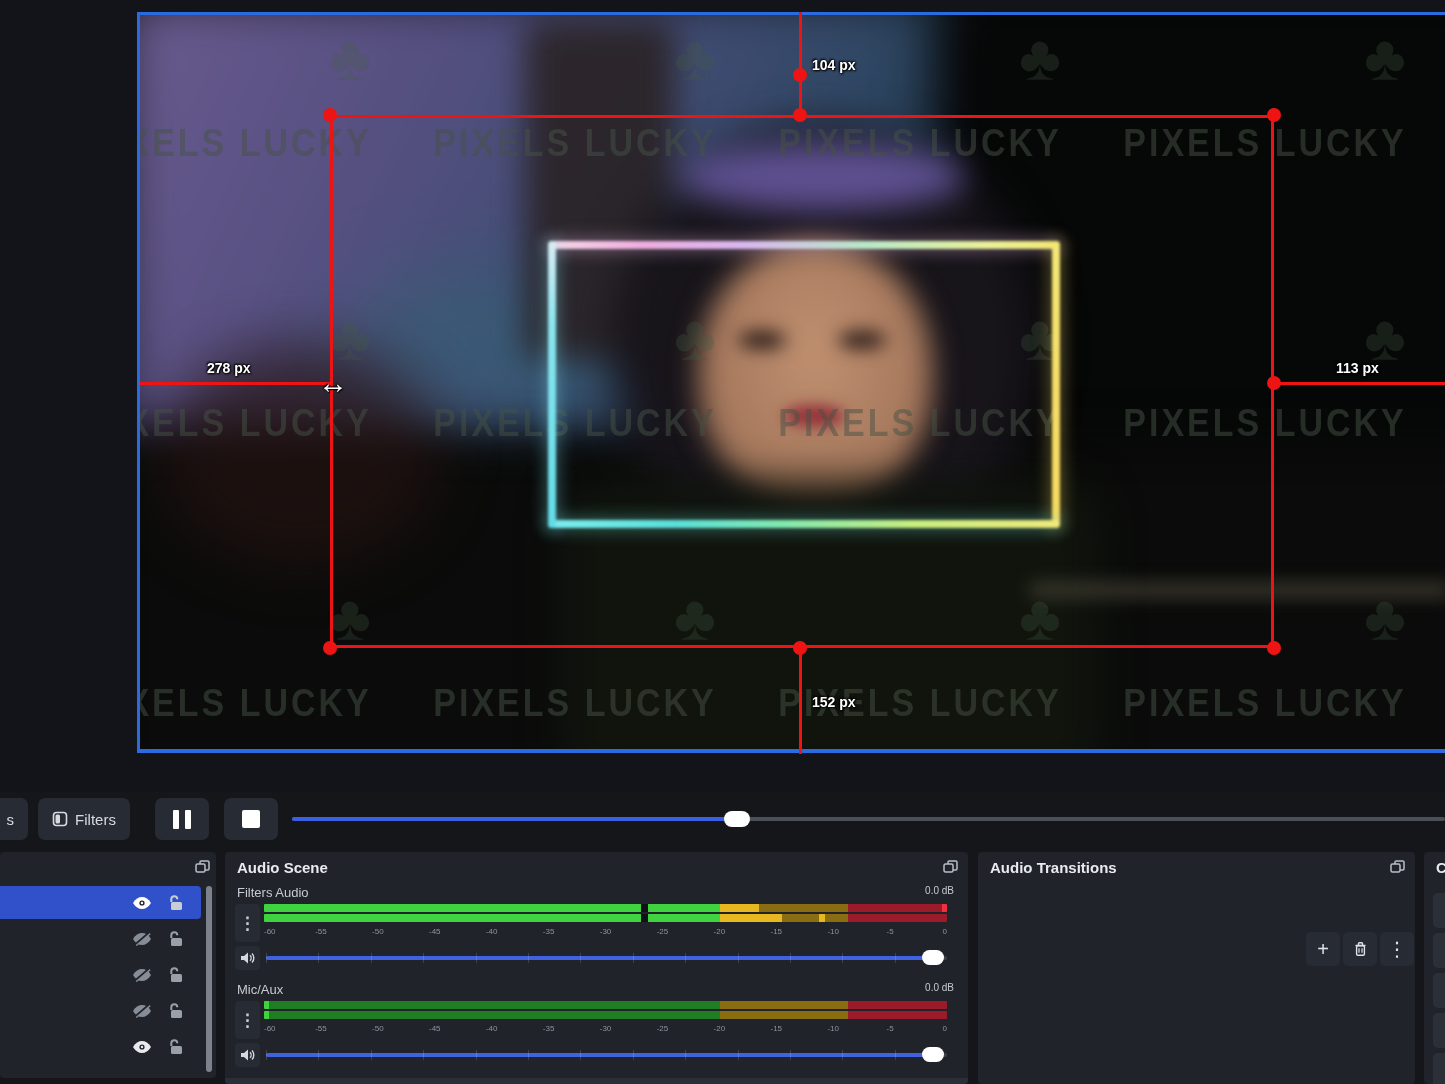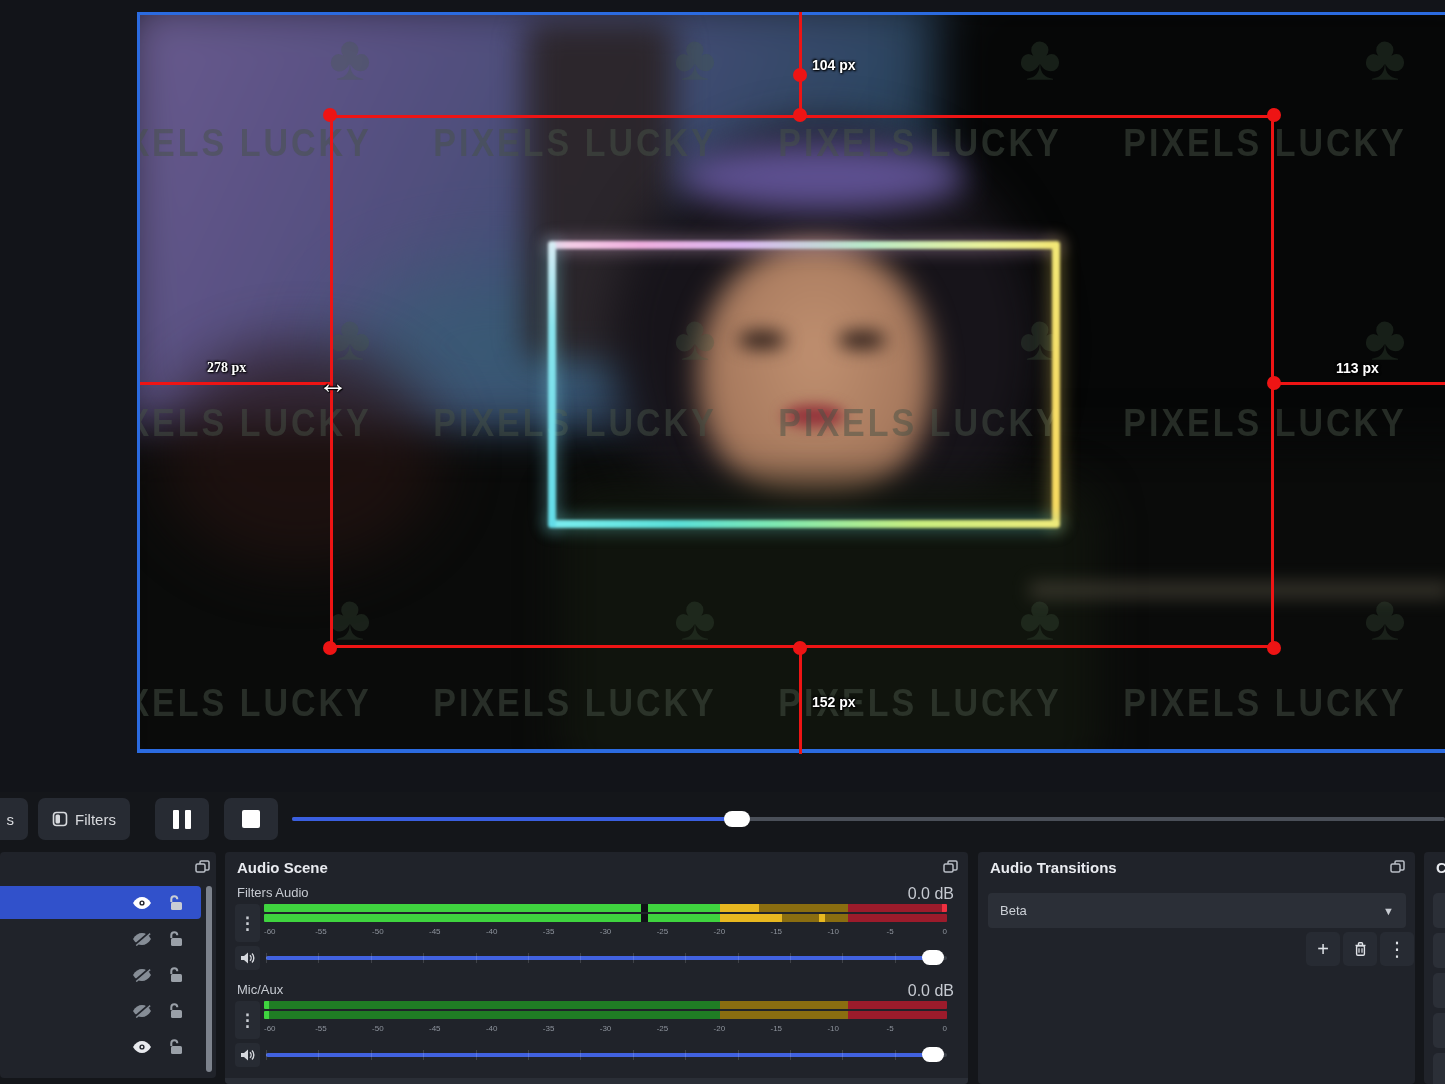--- a/index.html
+++ b/index.html
@@ -64,21 +64,21 @@
              display:flex; align-items:center; justify-content:flex-end; gap:12px; padding-right:14px; }
   .src-row.sel { background:#3151cb; }
   .icon-btn { width:22px; height:18px; display:flex; align-items:center; justify-content:center; }
   #src-scrollbar { position:absolute; left:206px; top:34px; width:6px; height:186px;
                    background:#7c828c; border-radius:3px; }
 
   
   #mixer-panel { left:225px; width:743px; height:232px; overflow:hidden; }
   .mix-ch { position:absolute; left:0; width:100%; }
   .mix-name { position:absolute; left:12px; top:0; color:#c6cad1; font-size:13px; }
-  .mix-db   { position:absolute; right:14px; top:0; color:#c6cad1; font-size:16px; }
+  .mix-db   { position:absolute; right:14px; top:0; color:#c6cad1; font-size:10px; }
   .mix-kebab { position:absolute; left:10px; top:19px; width:25px; height:38px; background:#272b33;
                border-radius:4px; color:#c8ccd2; font-size:17px; font-weight:bold;
                display:flex; align-items:center; justify-content:center; }
   .meter { position:absolute; left:39px; top:19px; width:683px; }
   .meter .bar { height:8px; border-radius:1px; margin-bottom:2px; }
   .ruler { position:absolute; left:39px; top:41px; width:683px; height:13px; }
   .ruler span { position:absolute; top:1px; color:#8d939c; font-size:8px; transform:translateX(-50%); }
   .spk-btn { position:absolute; left:10px; top:61px; width:25px; height:24px; background:#272b33;
              border-radius:4px; display:flex; align-items:center; justify-content:center; }
   .vol { position:absolute; left:41px; top:61px; width:681px; height:24px; }
@@ -166,21 +166,21 @@
     <div class="reddot" style="left:330px;top:115px;"></div>
     <div class="reddot" style="left:800px;top:115px;"></div>
     <div class="reddot" style="left:1274px;top:115px;"></div>
     <div class="reddot" style="left:330px;top:648px;"></div>
     <div class="reddot" style="left:800px;top:648px;"></div>
     <div class="reddot" style="left:1274px;top:648px;"></div>
     <div class="reddot" style="left:1274px;top:383px;"></div>
     <div class="reddot" style="left:800px;top:75px;"></div>
     <div class="dim-label" style="left:812px;top:57px;">104 px</div>
     <div class="dim-label" style="left:812px;top:694px;">152 px</div>
-    <div class="dim-label" style="left:207px;top:360px;font-family:Liberation Serif, serif;">278 px</div>
+    <div class="dim-label" style="left:207px;top:360px;">278 px</div>
     <div class="dim-label" style="left:1336px;top:360px;">113 px</div>
     <div id="resize-cursor">↔</div>
   </div>
 
   <div class="tb-btn" style="left:-40px;width:68px;justify-content:flex-end;padding-right:14px;">
     <span>s</span>
   </div>
   <div class="tb-btn" style="left:38px;width:92px;gap:7px;">
     <span style="display:inline-flex;">
       <svg width="16" height="16" viewBox="0 0 16 16">
@@ -378,24 +378,20 @@
   </div>
 
   <div class="panel" id="trans-panel">
     <div class="panel-title">Audio Transitions</div>
     <span class="popout" style="left:412px;">
       <svg width="15" height="14" viewBox="0 0 15 14">
           <rect x="1" y="4" width="9" height="8" rx="1.5" fill="none" stroke="#b9bec6" stroke-width="1.5"></rect>
           <path d="M5 4V2.2A1.2 1.2 0 0 1 6.2 1H12.8A1.2 1.2 0 0 1 14 2.2V8.8A1.2 1.2 0 0 1 12.8 10H10" fill="none" stroke="#b9bec6" stroke-width="1.5"></path>
         </svg>
     </span>
-    <div id="trans-select">
-      <span>Beta</span>
-      <span style="font-size:11px;color:#c8ccd2;">▼</span>
-    </div>
     <div class="sq-btn" style="left:328px;">+</div>
     <div class="sq-btn" style="left:365px;">
       <span style="display:inline-flex;">
         <svg width="15" height="16" viewBox="0 0 15 16">
             <path d="M2.5 4.5h10M5.5 4V2.6A.8.8 0 0 1 6.3 1.8H8.7a.8.8 0 0 1 .8.8V4" fill="none" stroke="#dfe2e7" stroke-width="1.4"></path>
             <rect x="3.6" y="4.8" width="7.8" height="9.4" rx="1.2" fill="none" stroke="#dfe2e7" stroke-width="1.4"></rect>
             <path d="M6 7.2v4.6M9 7.2v4.6" stroke="#dfe2e7" stroke-width="1.2"></path>
           </svg>
       </span>
     </div>

